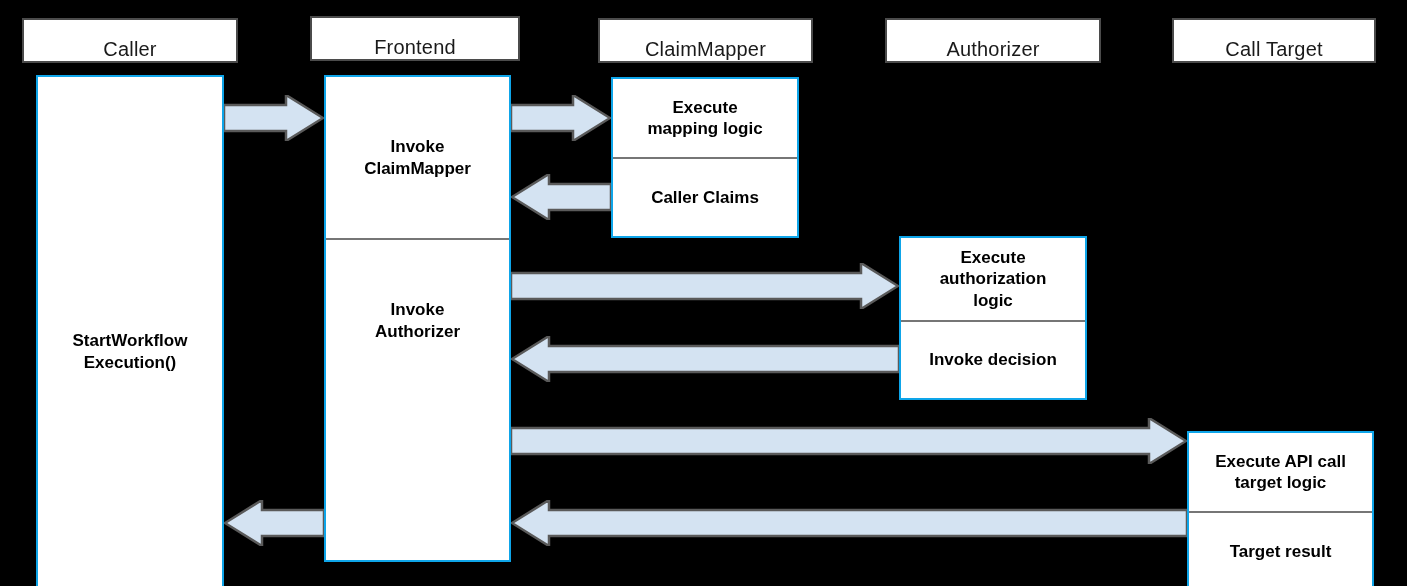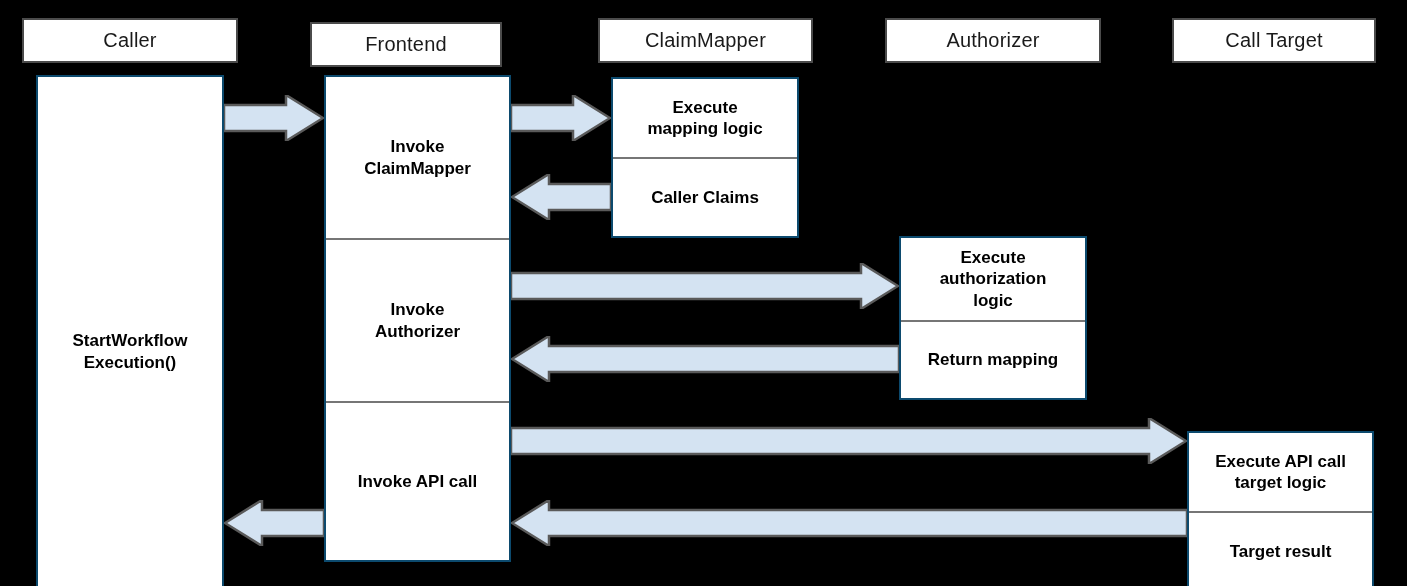--- a/index.html
+++ b/index.html
@@ -11,33 +11,33 @@
     overflow:hidden;
     font-family:"Liberation Sans", sans-serif;
   }
 
   
   .lifeline-head{
     position:absolute;
     background:#ffffff;
     border:2px solid #4b4b4b;
     box-sizing:border-box;
-    display:flex;align-items:center;justify-content:center;
+    display:flex;align-items:flex-end;justify-content:center;
     color:#1a1a1a;
     font-size:20px;
     font-weight:400;
     letter-spacing:.2px;
     white-space:nowrap;
   }
 
   
   .act{
     position:absolute;
     background:#ffffff;
-    border:2px solid #0c4a6e;
+    border:2px solid #0ea5e9;
     box-sizing:border-box;
     display:flex;
     flex-direction:column;
   }
   .seg{
     flex:1 1 auto;
     display:flex;align-items:center;justify-content:center;
     text-align:center;
     color:#000000;
     font-size:17px;
@@ -57,21 +57,21 @@
 </style>
 </head>
 <body>
 
 <div id="stage">
 
   <div class="lifeline-head" style="left:22px;top:18px;width:216px;height:45px;">
     <span>Caller</span>
   </div>
 
-  <div class="lifeline-head" style="left:310px;top:22px;width:192px;height:45px;">
+  <div class="lifeline-head" style="left:310px;top:16px;width:210px;height:45px;">
     <span>Frontend</span>
   </div>
 
   <div class="lifeline-head" style="left:598px;top:18px;width:215px;height:45px;">
     <span>ClaimMapper</span>
   </div>
 
   <div class="lifeline-head" style="left:885px;top:18px;width:216px;height:45px;">
     <span>Authorizer</span>
   </div>
@@ -80,31 +80,30 @@
     <span>Call Target</span>
   </div>
 
   <div class="act" style="left:36px;top:75px;width:188px;height:553px;">
     <div class="seg" style="flex:none;height:100%;">StartWorkflow<br>Execution()</div>
   </div>
 
   <div class="act" style="left:324px;top:75px;width:187px;height:487px;">
     <div class="seg" style="flex:none;height:161px;">Invoke<br>ClaimMapper</div>
     <div class="seg" style="flex:none;height:163px;">Invoke<br>Authorizer</div>
-    <div class="seg" style="flex:1 1 auto;">Invoke API call</div>
   </div>
 
   <div class="act" style="left:611px;top:77px;width:188px;height:161px;">
     <div class="seg" style="flex:none;height:78px;">Execute<br>mapping logic</div>
     <div class="seg" style="flex:1 1 auto;">Caller Claims</div>
   </div>
 
   <div class="act" style="left:899px;top:236px;width:188px;height:164px;">
     <div class="seg" style="flex:none;height:82px;">Execute<br>authorization<br>logic</div>
-    <div class="seg" style="flex:1 1 auto;">Return mapping</div>
+    <div class="seg" style="flex:1 1 auto;">Invoke decision</div>
   </div>
 
   <div class="act" style="left:1187px;top:400px;width:187px;height:162px;margin-top:31px;">
     <div class="seg" style="flex:none;height:78px;">Execute API call<br>target logic</div>
     <div class="seg" style="flex:1 1 auto;">Target result</div>
   </div>
 
   <div class="arrow" style="left:224px;top:95px;width:100px;height:46px;">
     <svg width="100" height="46" viewBox="0 0 100 46">
       <path d="M0,10 L62,10 L62,0 L99,23 L62,46 L62,36 L0,36 Z" fill="#d4e3f2" stroke="#5a5a5a" stroke-width="2.5" stroke-linejoin="miter"></path>

